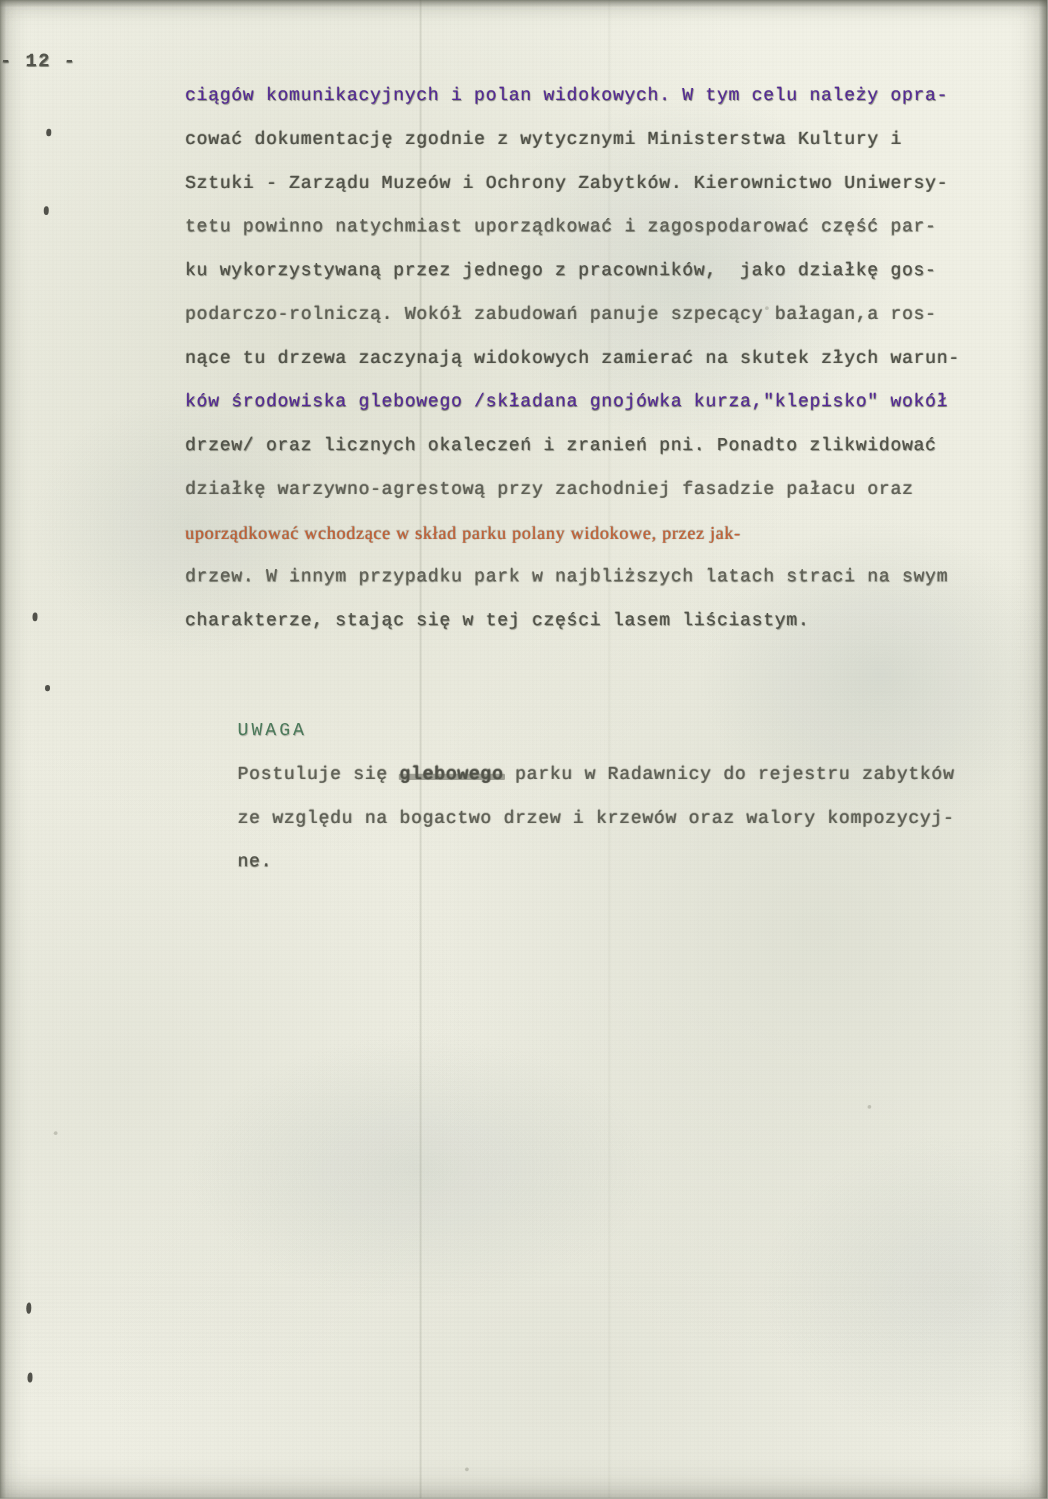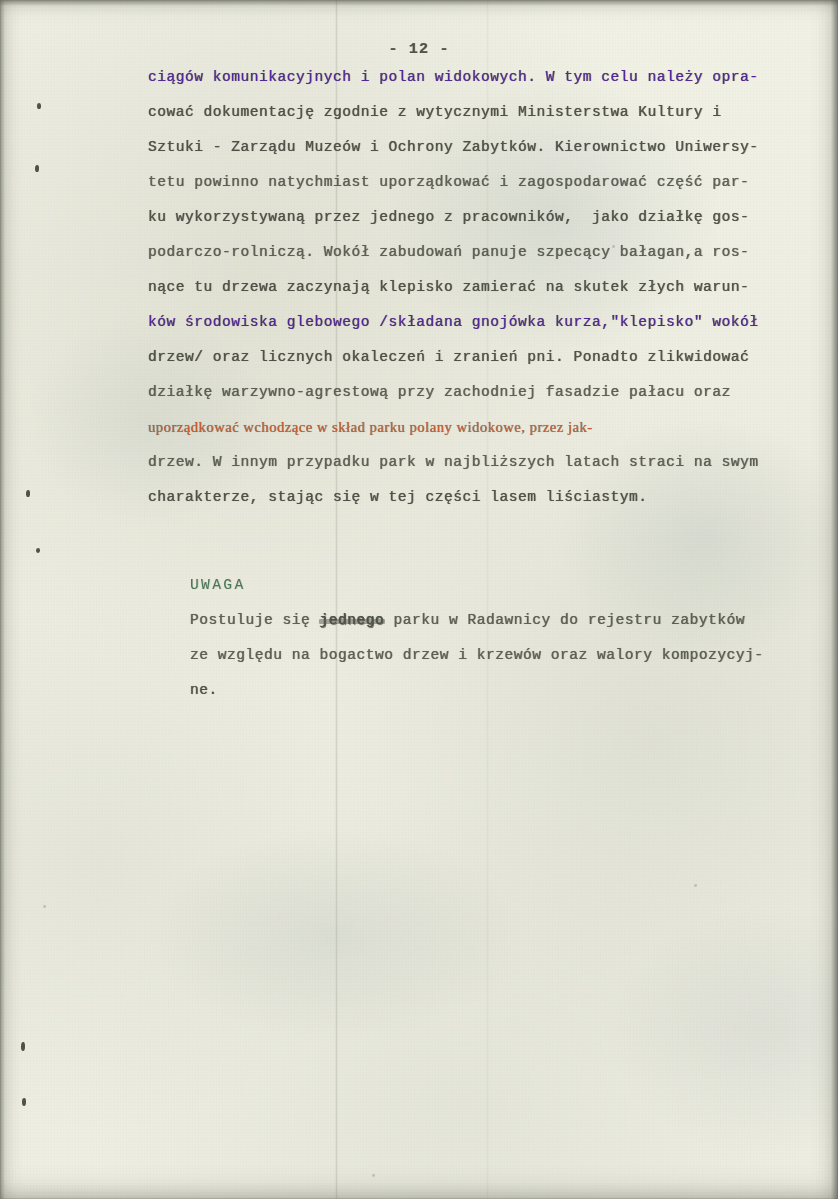--- a/index.html
+++ b/index.html
@@ -111,21 +111,20 @@
     right: 0;
     bottom: 0;
     pointer-events: none;
   }
 
   .page-number {
     position: absolute;
     top: 41px;
     left: 0;
     right: 0;
-    text-align: center;
     font-size: 15px;
     font-weight: bold;
     letter-spacing: 1.2px;
     color: #3f4038;
     text-shadow: 0.5px 0.4px 0.6px rgba(70,72,62,0.55), -0.4px 0.3px 0.5px rgba(80,82,70,0.35);
     opacity: 0.88;
   }
 
   .body-block {
     position: absolute;
@@ -228,33 +227,33 @@
 
     <div class="page-number">- 12 -</div>
 
     <div class="body-block">
       <div class="tline ink-d">ciągów komunikacyjnych i polan widokowych. W tym celu należy opra-</div>
       <div class="tline ink-a">cować dokumentację zgodnie z wytycznymi Ministerstwa Kultury i</div>
       <div class="tline ink-a">Sztuki - Zarządu Muzeów i Ochrony Zabytków. Kierownictwo Uniwersy-</div>
       <div class="tline ink-b">tetu powinno natychmiast uporządkować i zagospodarować część par-</div>
       <div class="tline ink-a">ku wykorzystywaną przez jednego z pracowników,  jako działkę gos-</div>
       <div class="tline ink-b">podarczo-rolniczą. Wokół zabudowań panuje szpecący bałagan,a ros-</div>
-      <div class="tline ink-a">nące tu drzewa zaczynają klepisko zamierać na skutek złych warun-</div>
+      <div class="tline ink-a">nące tu drzewa zaczynają widokowych zamierać na skutek złych warun-</div>
       <div class="tline ink-d">ków środowiska glebowego /składana gnojówka kurza,"klepisko" wokół</div>
       <div class="tline ink-a">drzew/ oraz licznych okaleczeń i zranień pni. Ponadto zlikwidować</div>
       <div class="tline ink-b">działkę warzywno-agrestową przy zachodniej fasadzie pałacu oraz</div>
       <div class="tline ink-c">uporządkować wchodzące w skład parku polany widokowe, przez jak-</div>
       <div class="tline ink-b">drzew. W innym przypadku park w najbliższych latach straci na swym</div>
       <div class="tline ink-a">charakterze, stając się w tej części lasem liściastym.</div>
     </div>
 
     <div class="note-block">
       <div class="note-heading">UWAGA</div>
 
-      <div class="tline ink-b"><span>Postuluje się </span><span class="overstruck">jednego</span><span> parku w Radawnicy do rejestru zabytków</span></div>
+      <div class="tline ink-b"><span>Postuluje się </span><span class="overstruck">glebowego</span><span> parku w Radawnicy do rejestru zabytków</span></div>
 
       <div class="tline ink-b">ze względu na bogactwo drzew i krzewów oraz walory kompozycyj-</div>
       <div class="tline ink-a">ne.</div>
     </div>
 
   </div>
 
   <div class="edge-shade"></div>
   <div class="edge-top-dark"></div>
   <div class="edge-left-dark"></div>

